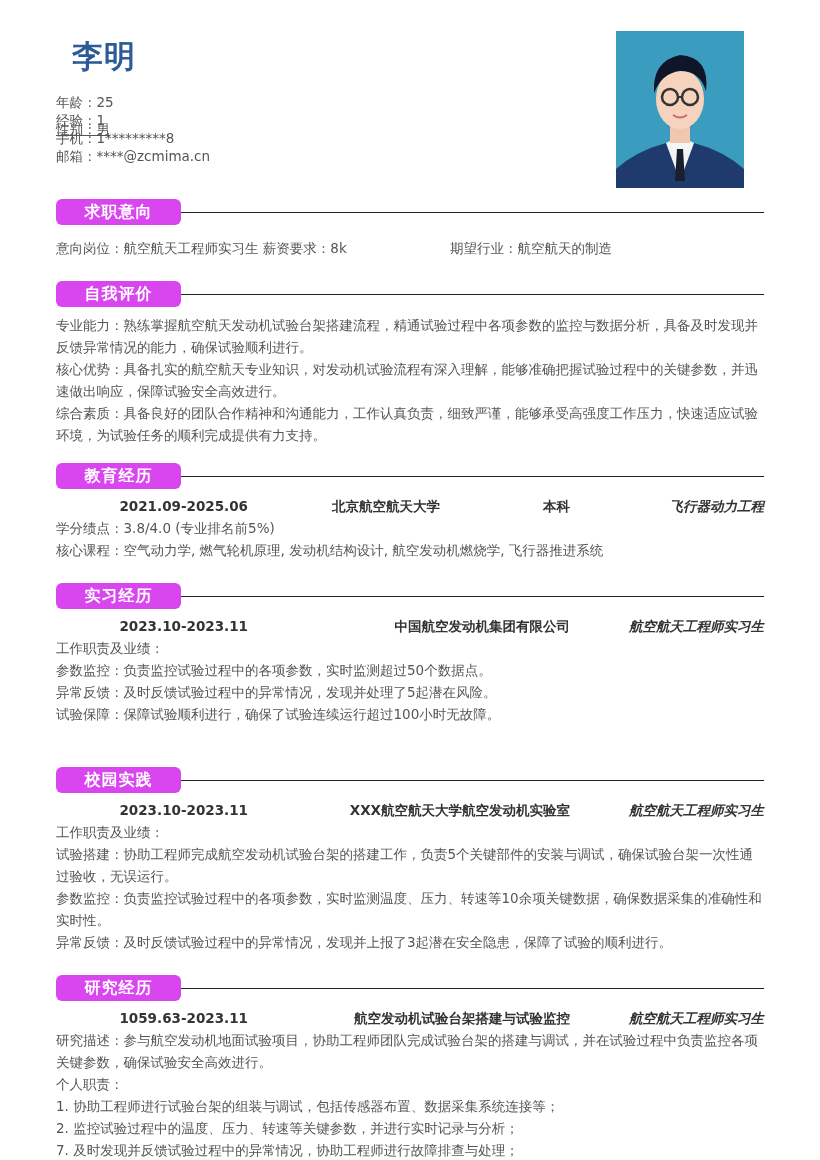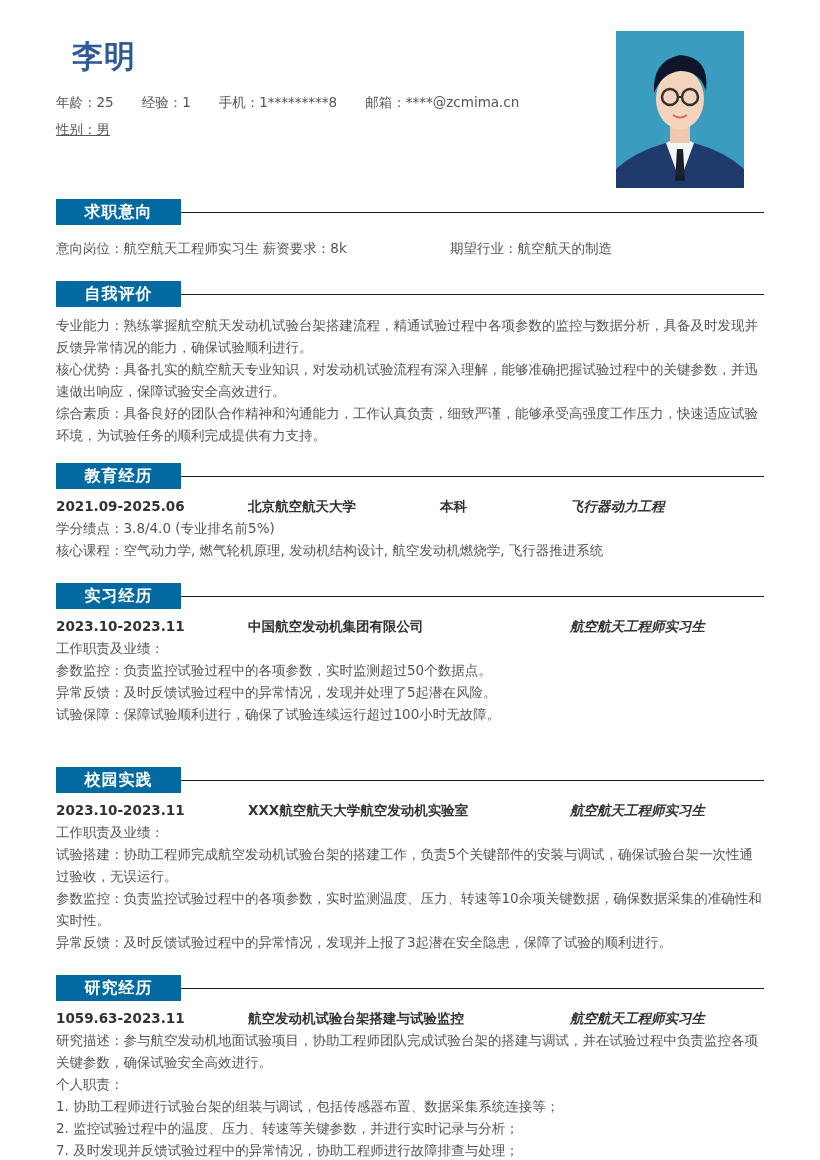--- a/index.html
+++ b/index.html
@@ -4,34 +4,34 @@
 <style>
   html, body { margin:0; padding:0; background:#ffffff; }
   body { width:820px; height:1160px; overflow:hidden; position:relative;
          font-family:"DejaVu Sans","Liberation Sans",sans-serif; color:#444; }
   .name { position:absolute; left:72px; top:36px; font-size:31px; font-weight:bold; color:#2d5a97; letter-spacing:1px; }
   .info-row { position:absolute; left:56px; font-size:13.5px; color:#555; display:flex; }
   .info-row span { margin-right:28px; white-space:nowrap; }
   .photo { position:absolute; left:616px; top:31px; width:128px; height:157px; background:#3a9cbf; overflow:hidden; }
   .section { position:absolute; left:56px; width:708px; }
   .sec-head { position:relative; height:26px; }
-  .sec-title { position:absolute; left:0; top:0; width:125px; height:26px; background:#0369a1; color:#fff;
-               font-weight:bold; font-size:16px; line-height:26px; text-align:center; letter-spacing:1px; }
+  .sec-title { position:absolute; left:0; top:0; width:125px; height:26px; background:#d946ef; color:#fff;
+               font-weight:bold; font-size:16px; line-height:26px; text-align:center; letter-spacing:1px;border-radius:6px; }
   .sec-line { position:absolute; left:125px; right:0; top:13px; height:1px; background:#222; }
   .line { font-size:13.5px; line-height:22px; color:#555; }
-  .bold-row { display:flex; font-size:13.5px; font-weight:bold; color:#333; line-height:22px; margin-top:6px; }
+  .bold-row { display:flex; font-size:13.5px; font-weight:bold; color:#333; line-height:22px; margin-top:6px;text-align:right; }
   .c1 { width:198px; } .c2 { width:198px; } .c3 { width:134px; } .c4 { width:200px;font-style:italic; }
   .c2w { width:332px; }
 </style>
 </head>
 <body>
 
 <div class="name">李明</div>
 
-<div class="info-row" style="top:94px;">
+<div class="info-row" style="top:94px;flex-direction:column;">
   <span>年龄：25</span>
   <span>经验：1</span>
   <span>手机：1*********8</span>
   <span>邮箱：****@zcmima.cn</span>
 </div>
 <div class="info-row" style="top:121px;text-decoration:underline;">
   <span>性别：男</span>
 </div>
 
 <div class="photo">

